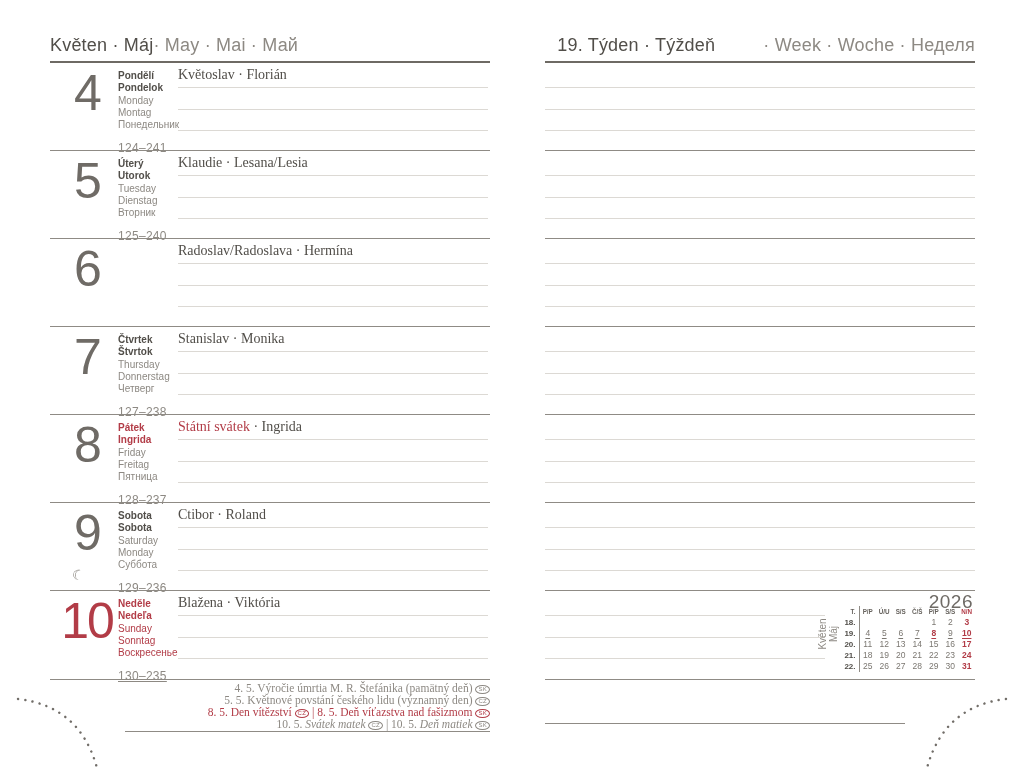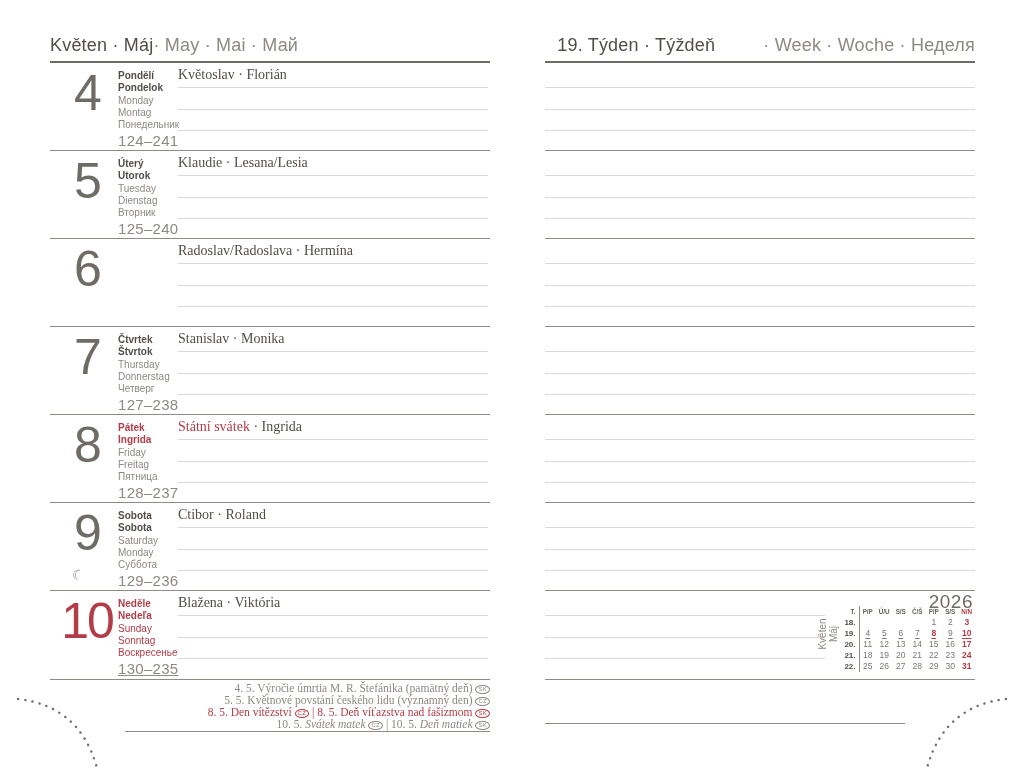--- a/index.html
+++ b/index.html
@@ -21,21 +21,21 @@
   .hdr .g{color:var(--gray);}
   .page-right .hdr{justify-content:flex-end;gap:48px;}
 
   .day-block{position:relative;height:88px;border-bottom:1.5px solid var(--midrule);box-sizing:border-box;}
   .day-block:last-child{height:89px;}
   .day-num{position:absolute;left:0;top:4px;width:74px;text-align:center;
            font-size:50px;line-height:1.04;font-weight:400;color:var(--num);letter-spacing:-2px;}
   .day-labels{position:absolute;left:68px;top:7px;}
   .lbl{font-size:10px;line-height:12.3px;color:var(--gray);}
   .lbl.b{font-weight:bold;color:var(--dark);}
-  .doy{font-size:15px;line-height:10px;color:var(--gray);margin-top:5px;letter-spacing:.3px;}
+  .doy{font-size:12px;line-height:10px;color:var(--gray);margin-top:12px;letter-spacing:.3px;}
   .day-block.holiday .lbl.b{color:var(--red);}
   .day-block.sunday .day-num,
   .day-block.sunday .lbl,
   .day-block.sunday .lbl.b{color:var(--red);}
   .day-block.sunday .doy{color:var(--gray);text-decoration:underline;}
   .rule{position:absolute;left:128px;right:2px;height:1px;background:var(--lightrule);}
   .page-right .rule{left:0;right:0;}
   .page-right .rule.short{right:150px;}
   .day-name{position:absolute;left:128px;top:4px;font-family:"Liberation Serif",serif;
             font-size:14px;color:var(--dark);white-space:nowrap;}

